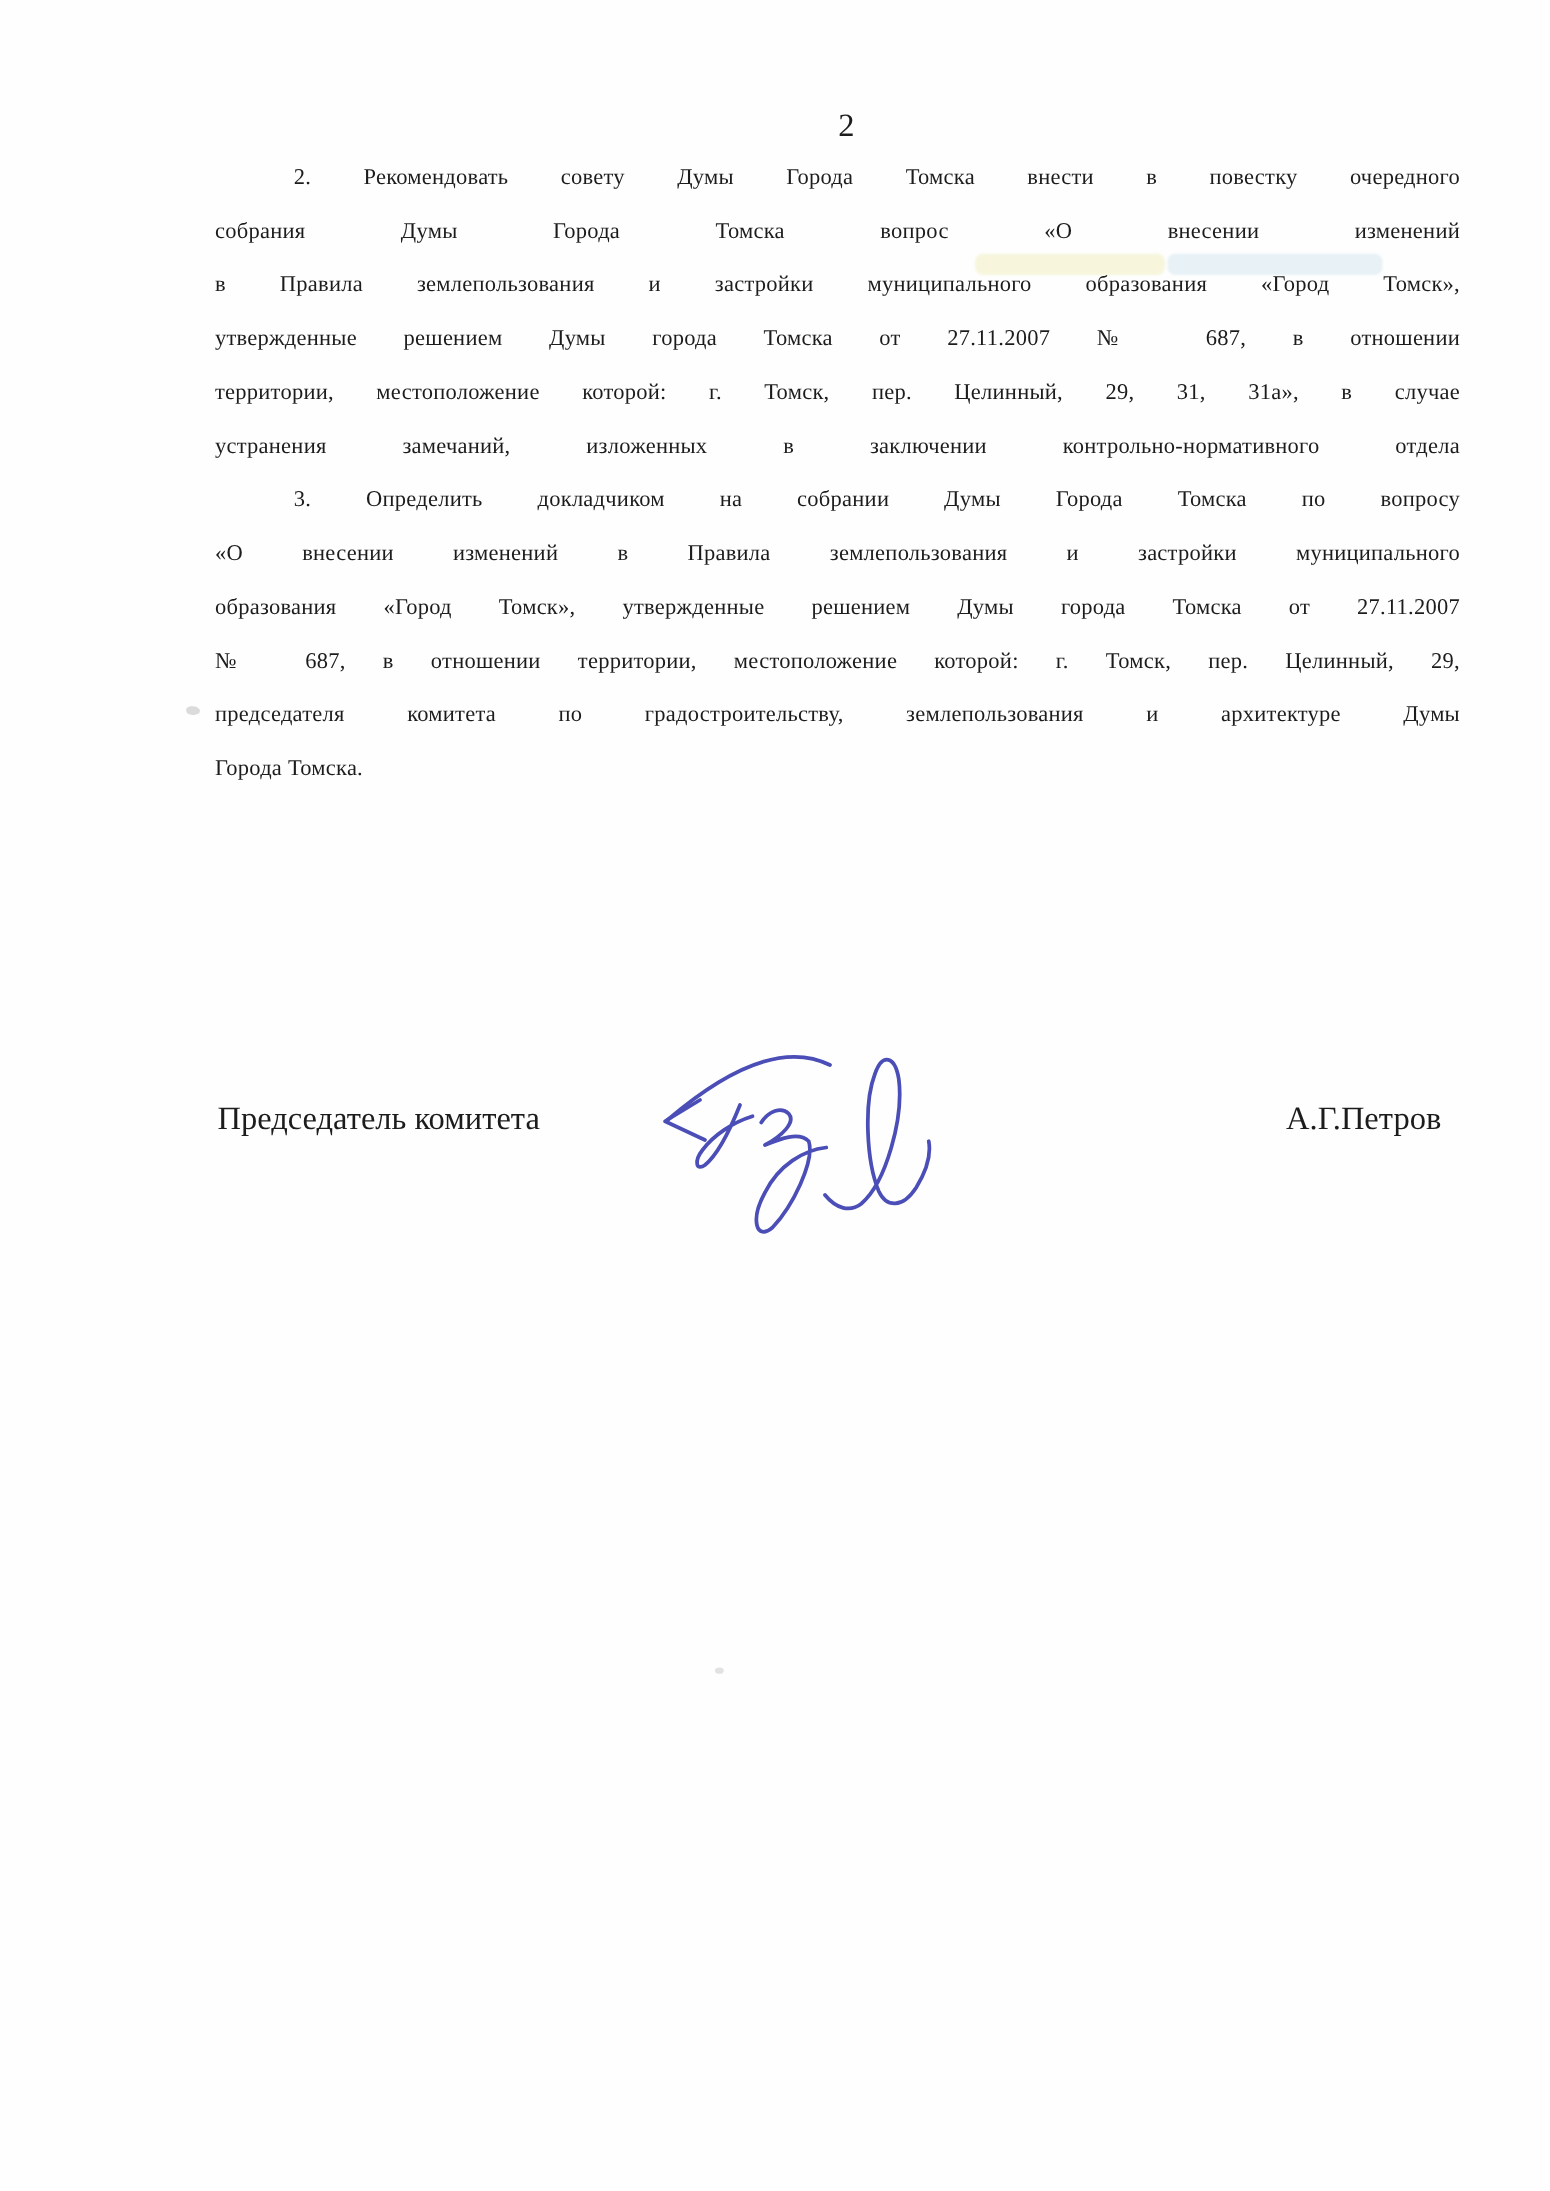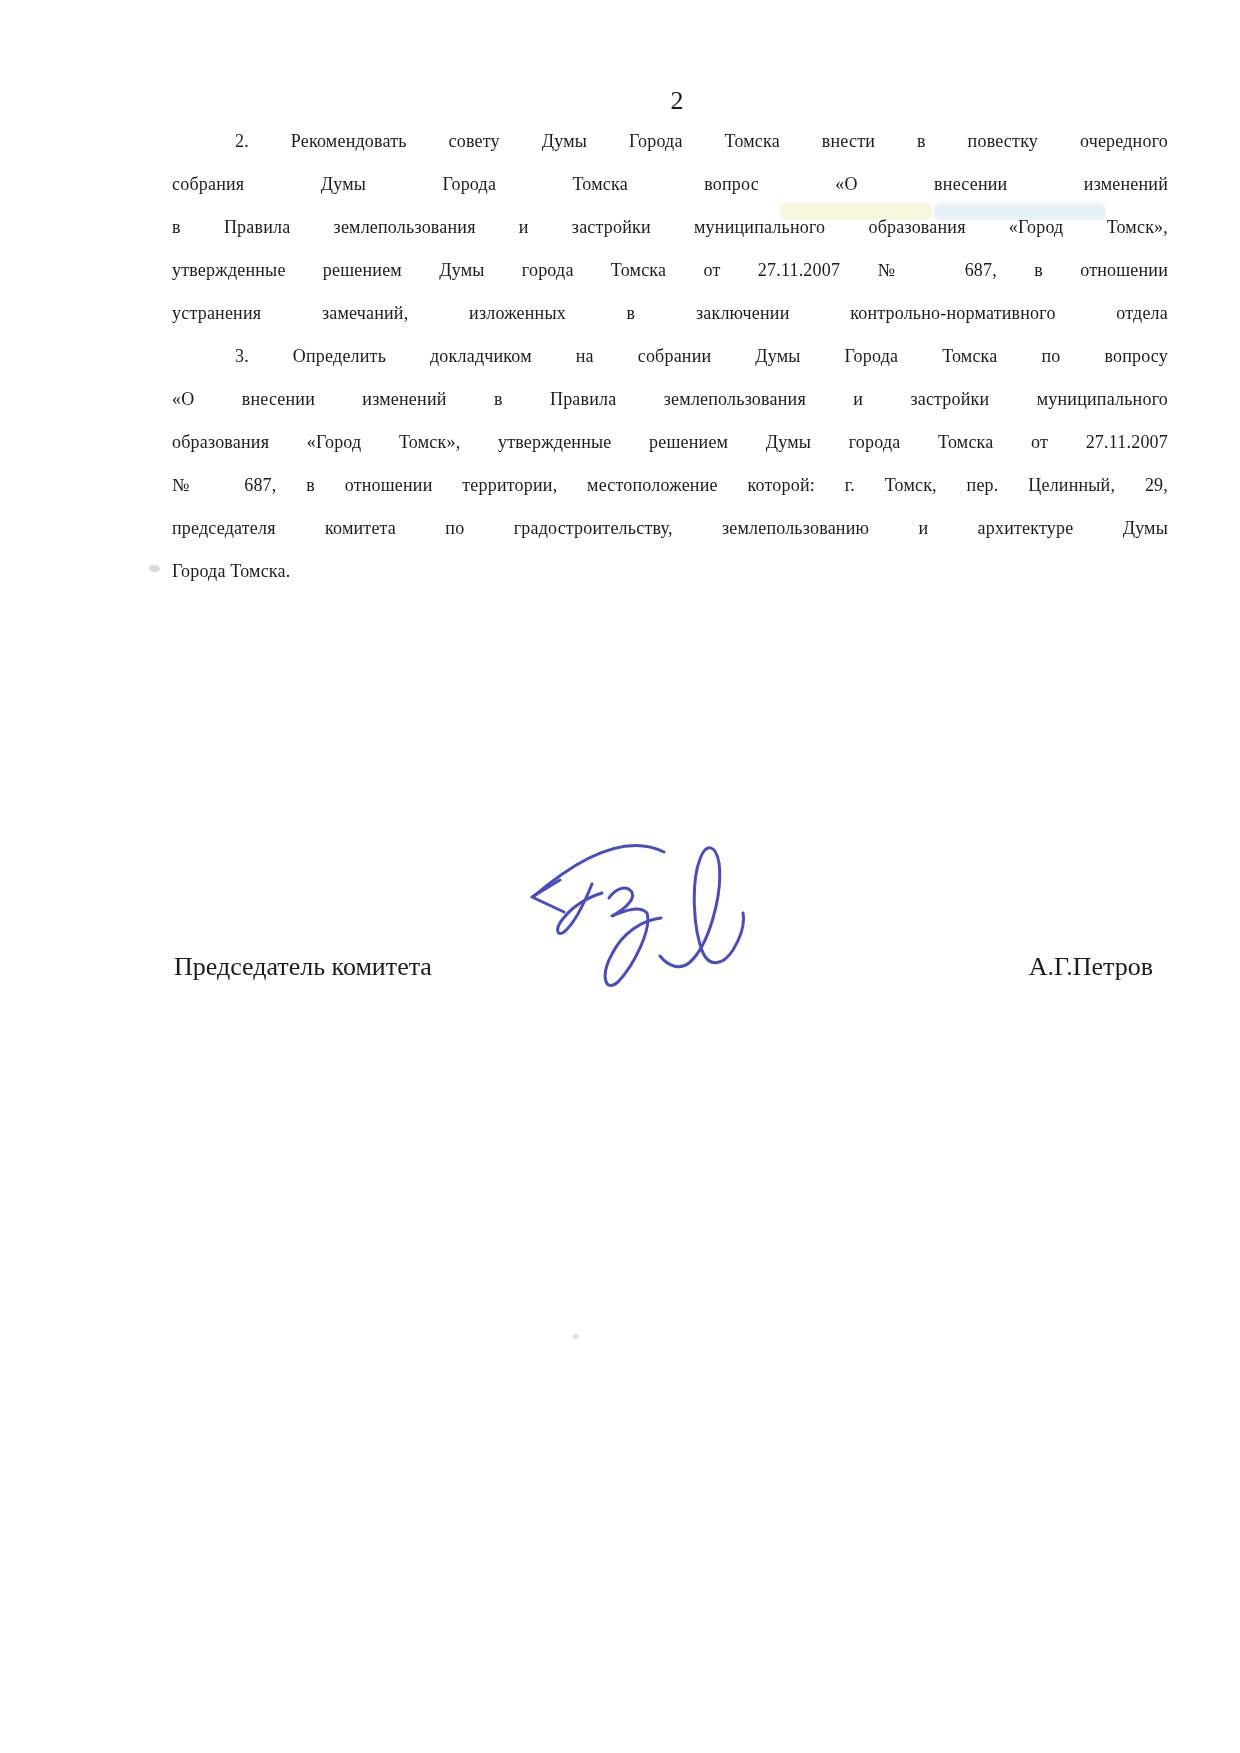--- a/index.html
+++ b/index.html
@@ -42,21 +42,21 @@
     letter-spacing: 0.2px;
   }
   .line.first {
     text-indent: 63px;
   }
   .line.last {
     text-align-last: left;
   }
   .signoff-row {
     position: absolute;
-    top: 945px;
+    top: 873px;
     left: 0;
     width: 1240px;
     height: 43px;
     font-size: 26px;
     line-height: 43px;
   }
   .signoff-role {
     position: absolute;
     left: 174px;
     top: 0;
@@ -127,29 +127,30 @@
   <div class="speck-left"></div>
   <div class="speck-bottom"></div>
 
   <div class="text-block">
 
     <div class="paragraph">
       <div class="line first">2. Рекомендовать совету Думы Города Томска внести в повестку очередного</div>
       <div class="line">собрания Думы Города Томска вопрос «О внесении изменений</div>
       <div class="line">в Правила землепользования и застройки муниципального образования «Город Томск»,</div>
       <div class="line">утвержденные решением Думы города Томска от 27.11.2007 № 687, в отношении</div>
+      <div class="line">территории, местоположение которой: г. Томск, пер. Целинный, 29, 31, 31а», в случае</div>
       <div class="line">устранения замечаний, изложенных в заключении контрольно-нормативного отдела</div>
     </div>
 
     <div class="paragraph">
       <div class="line first">3. Определить докладчиком на собрании Думы Города Томска по вопросу</div>
       <div class="line">«О внесении изменений в Правила землепользования и застройки муниципального</div>
       <div class="line">образования «Город Томск», утвержденные решением Думы города Томска от 27.11.2007</div>
       <div class="line">№ 687, в отношении территории, местоположение которой: г. Томск, пер. Целинный, 29,</div>
-      <div class="line">председателя комитета по градостроительству, землепользованию и архитектуре Думы</div>
+      <div class="line">председателя комитета по градостроительству, землепользования и архитектуре Думы</div>
       <div class="line last">Города Томска.</div>
     </div>
   </div>
 
   <div class="signoff-row">
     <span class="signoff-role">Председатель комитета</span>
     <span class="signoff-name">А.Г.Петров</span>
   </div>
 
   <svg class="signature-svg" viewBox="0 0 272 170" xmlns="http://www.w3.org/2000/svg">

